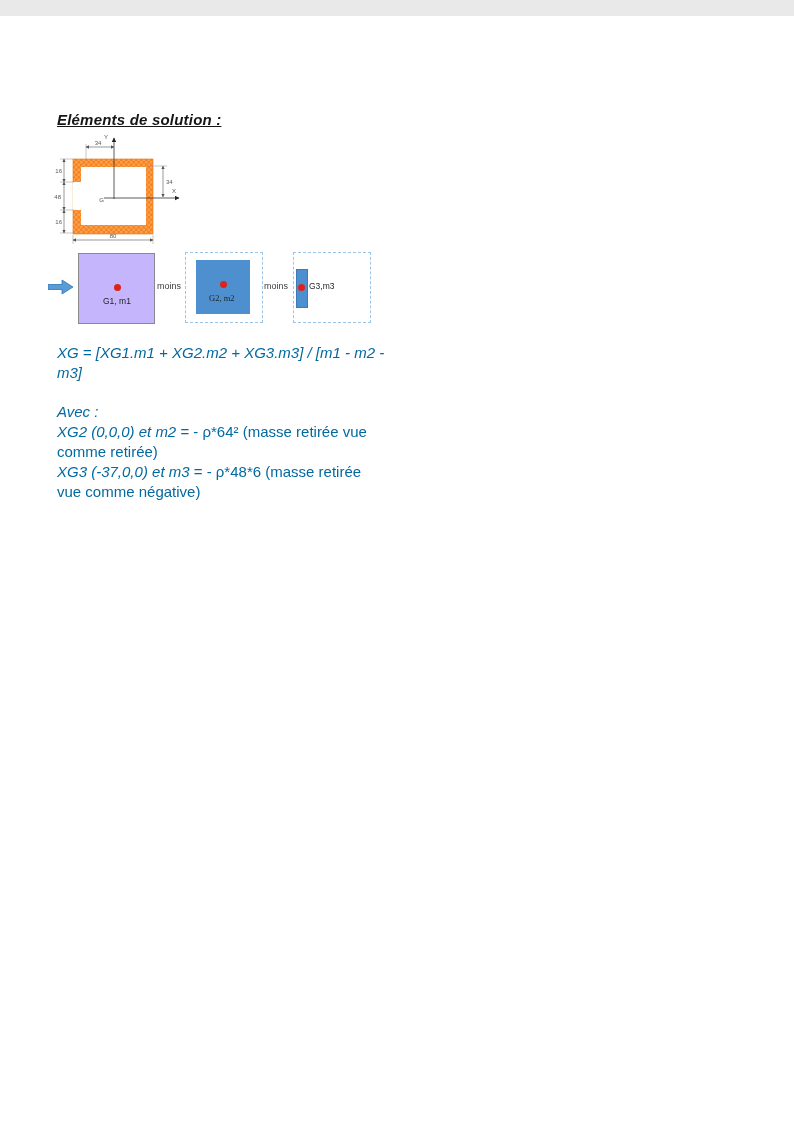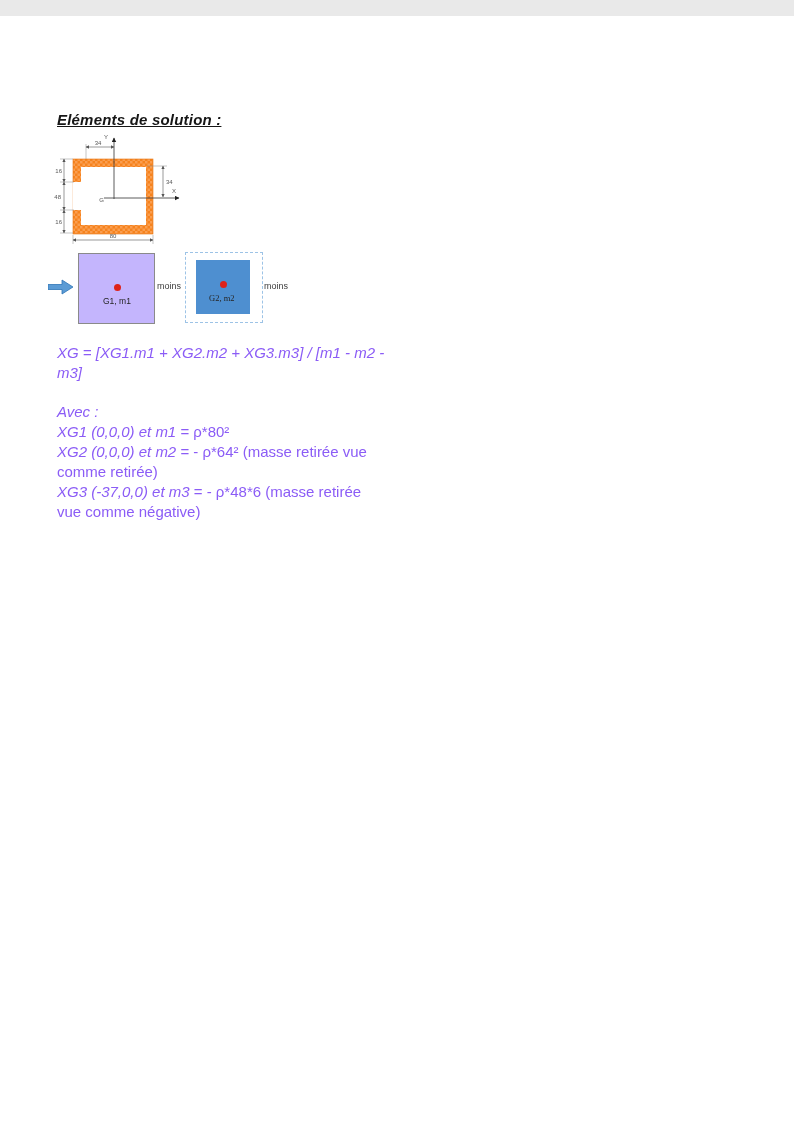--- a/index.html
+++ b/index.html
@@ -41,21 +41,21 @@
   .shape-label{
     position:absolute;font-size:8.5px;color:#262626;white-space:nowrap;
   }
   .moins{
     position:absolute;top:265px;font-size:9px;color:#3d3d3d;white-space:nowrap;
   }
   .moins1{left:157px;}
   .moins2{left:264px;}
   
   .para{
-    position:absolute;left:57px;font-size:15px;line-height:20px;color:#8b5cf6;
+    position:absolute;left:57px;font-size:15px;line-height:20px;color:#0369a1;
   }
   .p1{top:327px;}
   .p2{top:386px;}
   .p3{top:525px;}
   .tline{white-space:nowrap;}
   .it{font-style:italic;}
   .ind{padding-left:28px;}
 </style>
 </head>
 <body>
@@ -135,27 +135,31 @@
   <div class="moins moins1">moins</div>
 
   <div class="box-dash box2">
     <div class="g2"></div>
     <span class="dot" style="left:34px;top:28px;"></span>
     <span class="shape-label" style="left:23px;top:40px;font-family:Liberation Serif, serif;">G2, m2</span>
   </div>
 
   <div class="moins moins2">moins</div>
 
+  <div class="box-dash box3">
+    <div class="g3"></div>
+    <span class="dot" style="left:4px;top:31px;"></span>
+    <span class="shape-label" style="left:15px;top:28px;">G3,m3</span>
+  </div>
 
   <div class="para p1">
       <div class="tline"><span class="it">XG = [XG1.m1 + XG2.m2 + XG3.m3] / [m1 - m2 -</span></div>
       <div class="tline"><span class="it">m3]</span></div>
     </div>
   <div class="para p2">
       <div class="tline"><span class="it">Avec :</span></div>
-      <div class="tline"><span class="it">XG1 (0,0,0) et m1 </span><span>= ρ*80²</span></div>
       <div class="tline"><span class="it">XG2 (0,0,0) et m2 </span><span>= - ρ*64² (masse retirée vue</span></div>
       <div class="tline"><span>comme retirée)</span></div>
       <div class="tline"><span class="it">XG3 (-37,0,0) et m3 </span><span>= - ρ*48*6 (masse retirée</span></div>
       <div class="tline"><span>vue comme négative)</span></div>
     </div>
 
 </div>
 
 </body></html>

